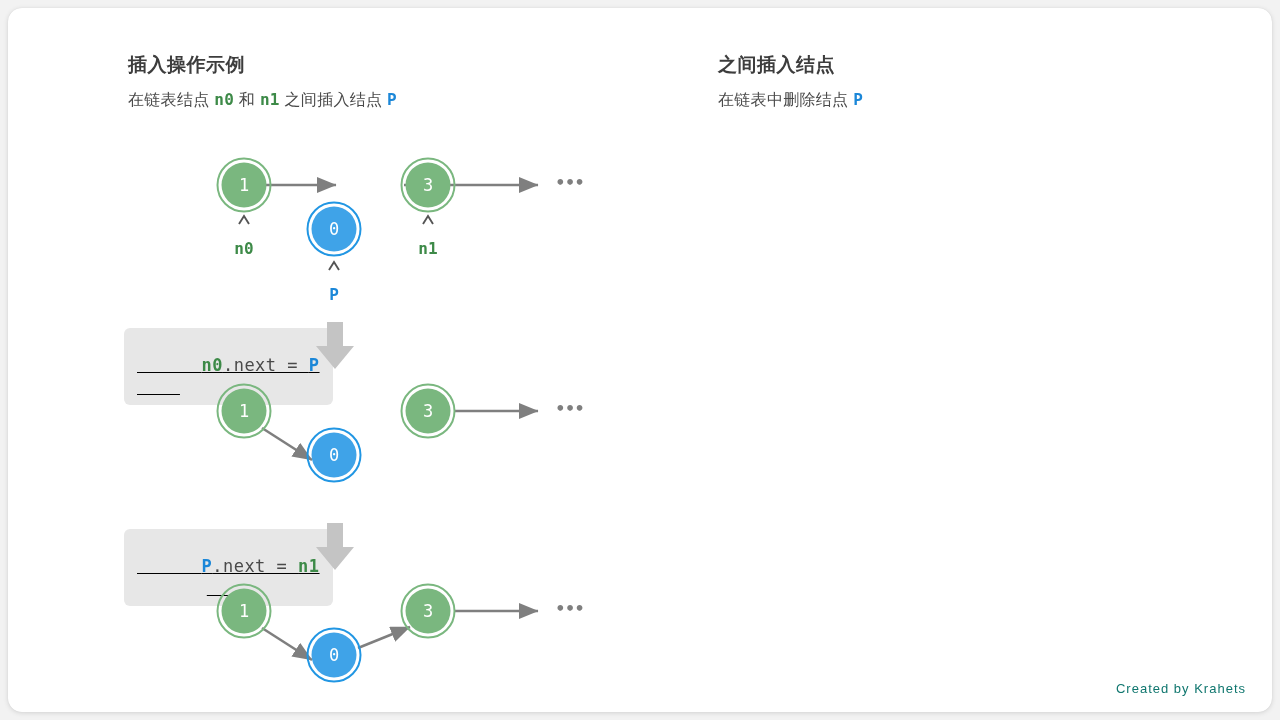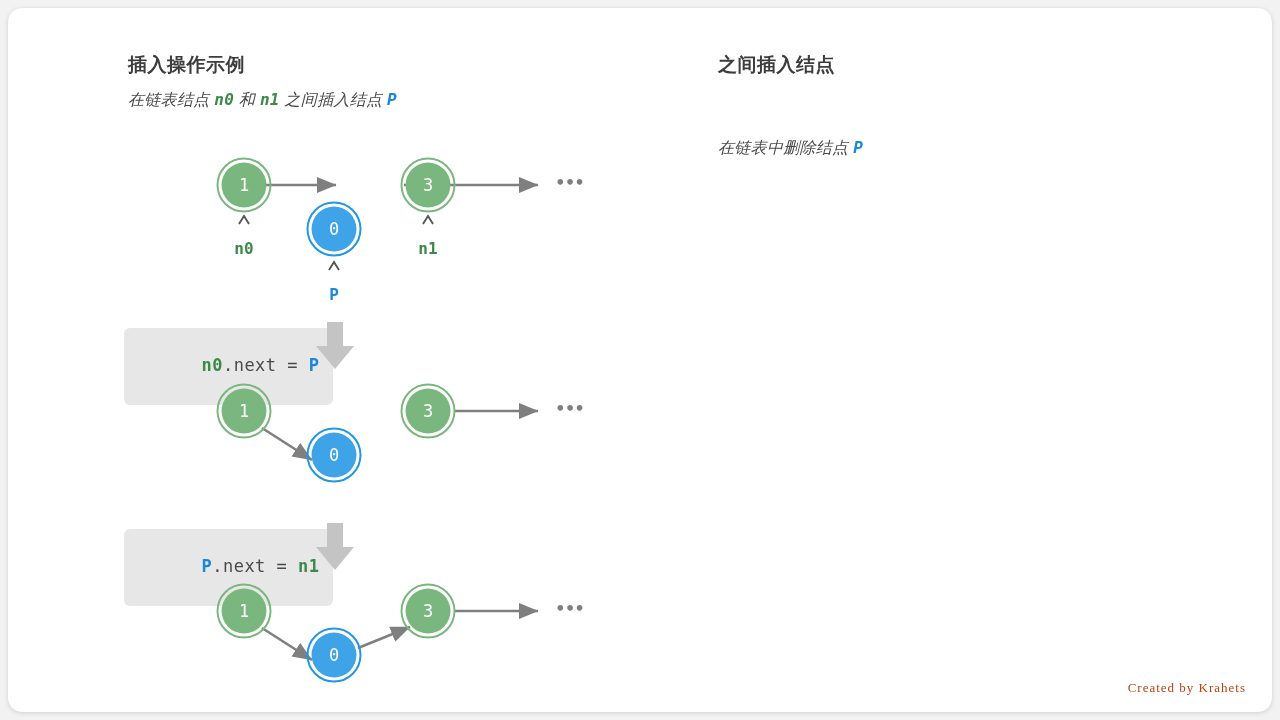--- a/index.html
+++ b/index.html
@@ -33,47 +33,47 @@
     color: #3d3d3d;
     letter-spacing: 0.5px;
     white-space: nowrap;
   }
   .panel-sub {
     position: absolute;
     font-size: 16px;
     color: #4a4a4a;
     white-space: nowrap;
     letter-spacing: 0.3px;
-    font-style: italic;
   }
   .mono { font-family: "DejaVu Sans Mono", "Liberation Mono", monospace; }
   .tok-green { color: #3d8a48; font-weight: bold; }
   .tok-blue  { color: #1b87d8; font-weight: bold; }
   .tok-dark  { color: #4a4a4a; }
 
   .code-box {
     position: absolute;
     background: #e7e7e7;
     border-radius: 6px;
     padding: 6px 13px 7px 13px;
     font-family: "DejaVu Sans Mono", "Liberation Mono", monospace;
     font-size: 17px;
     line-height: 1.25;
     white-space: pre;
     letter-spacing: 0.5px;
+    text-decoration: underline;
   }
   .step-arrow { position: absolute; }
   .row-svg { position: absolute; }
   .credit {
     position: absolute;
     right: 26px;
     bottom: 16px;
-    font-family: Liberation Serif, serif;
+    font-family: Liberation Sans, sans-serif;
     font-size: 13px;
-    color: #c2410c;
+    color: #0f766e;
     letter-spacing: 1px;
   }
   svg text { font-family: "DejaVu Sans Mono", "Liberation Mono", monospace; }
 </style>
 </head>
 <body>
 
 <div class="page-card">
 
   <div class="panel panel-left">
@@ -180,20 +180,20 @@
         <text x="146" y="85" fill="#ffffff" font-size="17" text-anchor="middle" dominant-baseline="central">0</text>
       </g>
       <text x="382" y="44" fill="#7f7f7f" font-size="16" text-anchor="middle" font-weight="bold">•••</text>
     </svg>
   </div>
 
   <div class="panel panel-right">
 
     <div class="panel-title" style="left:78px; top:44px;">之间插入结点</div>
 
-    <div class="panel-sub" style="left:78px; top:82px;margin-top:48px;">
+    <div class="panel-sub" style="left:78px; top:82px;">
       <span>在链表中删除结点 </span><span class="mono tok-blue">P</span>
     </div>
 
   </div>
 
   <div class="credit">Created by Krahets</div>
 </div>
 
 </body></html>

